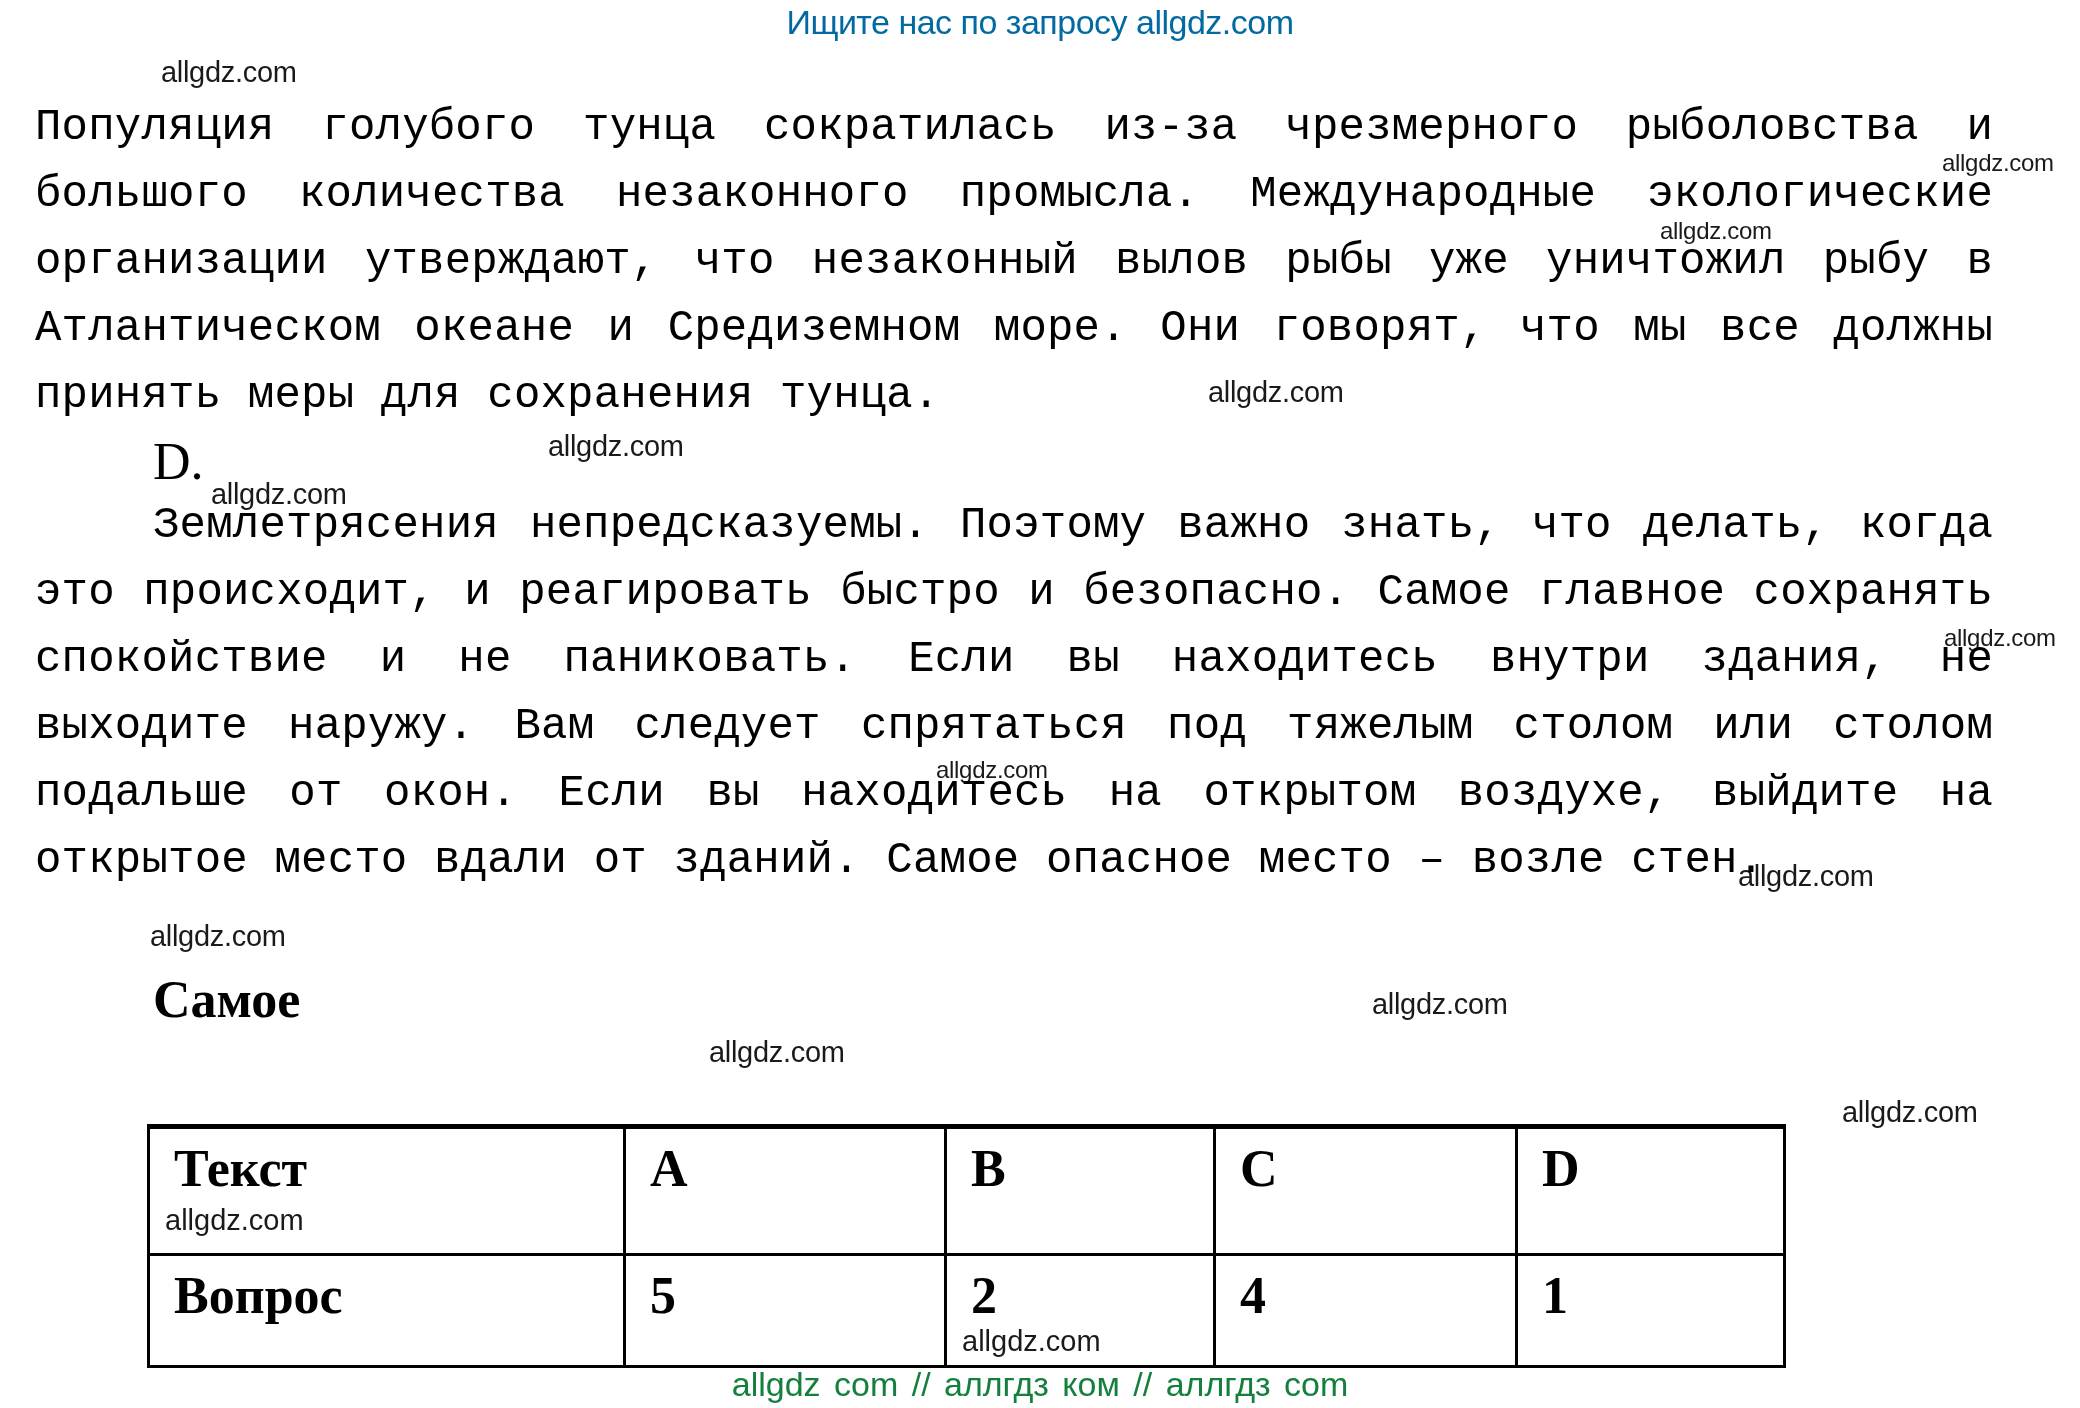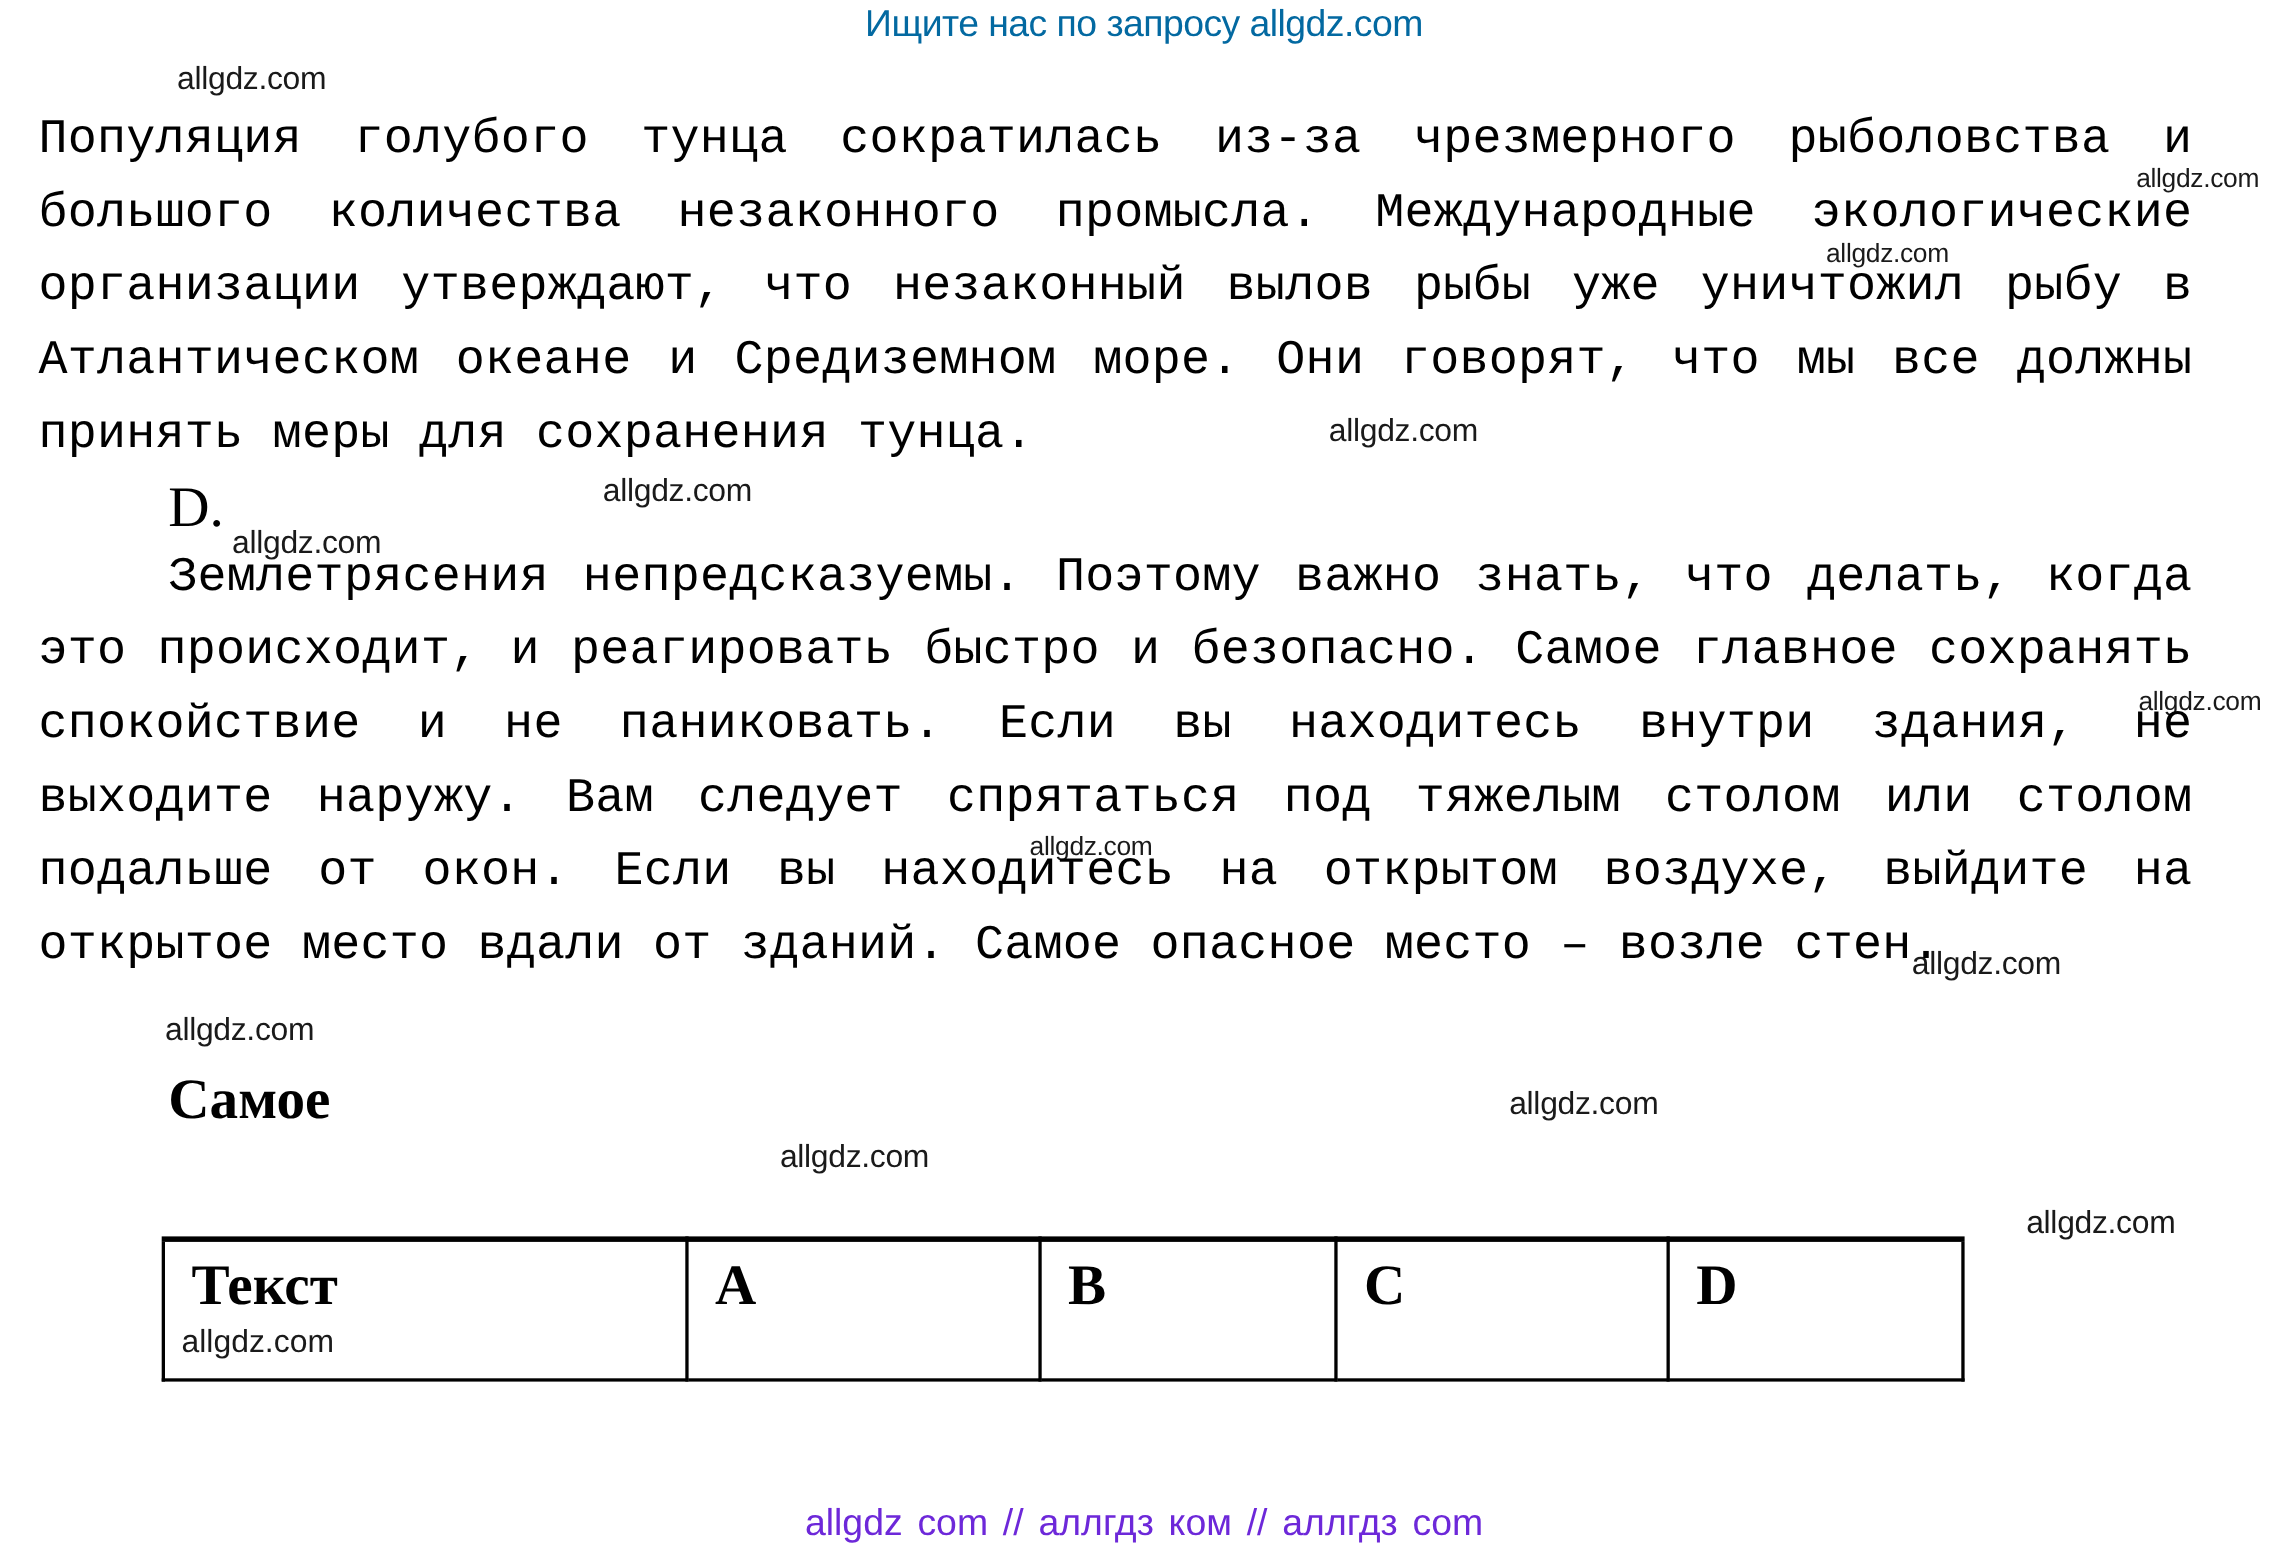--- a/index.html
+++ b/index.html
@@ -106,21 +106,21 @@
     }
     .footer-banner {
       position: absolute;
       left: 0;
       top: 1364px;
       width: 2080px;
       text-align: center;
       font-family: "Liberation Sans", sans-serif;
       font-size: 34px;
       line-height: 40px;
-      color: #6d28d9;
+      color: #15803d;
       word-spacing: 4px;
     }
   </style>
 </head>
 <body>
 
 <div class="header-banner">Ищите нас по запросу allgdz.com</div>
 
 <div class="wm" style="left:161px; top:56px;">allgdz.com</div>
 <div class="wm small" style="left:1942px; top:150px;">allgdz.com</div>
@@ -153,16 +153,26 @@
       <tr class="r1">
     <td class="c0">
       <span>Текст</span>
       <span class="cell-wm">allgdz.com</span>
     </td>
     <td class="c1"><span>A</span></td>
     <td class="c2"><span>B</span></td>
     <td class="c3"><span>C</span></td>
     <td class="c4"><span>D</span></td>
   </tr>
+  <tr class="r2">
+    <td class="c0"><span>Вопрос</span></td>
+    <td class="c1"><span>5</span></td>
+    <td class="c2">
+      <span>2</span>
+      <span class="cell-wm" style="margin-top:0;">allgdz.com</span>
+    </td>
+    <td class="c3"><span>4</span></td>
+    <td class="c4"><span>1</span></td>
+  </tr>
 </tbody>
   </table>
 
 <div class="footer-banner">allgdz com  //  аллгдз ком  //  аллгдз com</div>
 
 </body></html>

